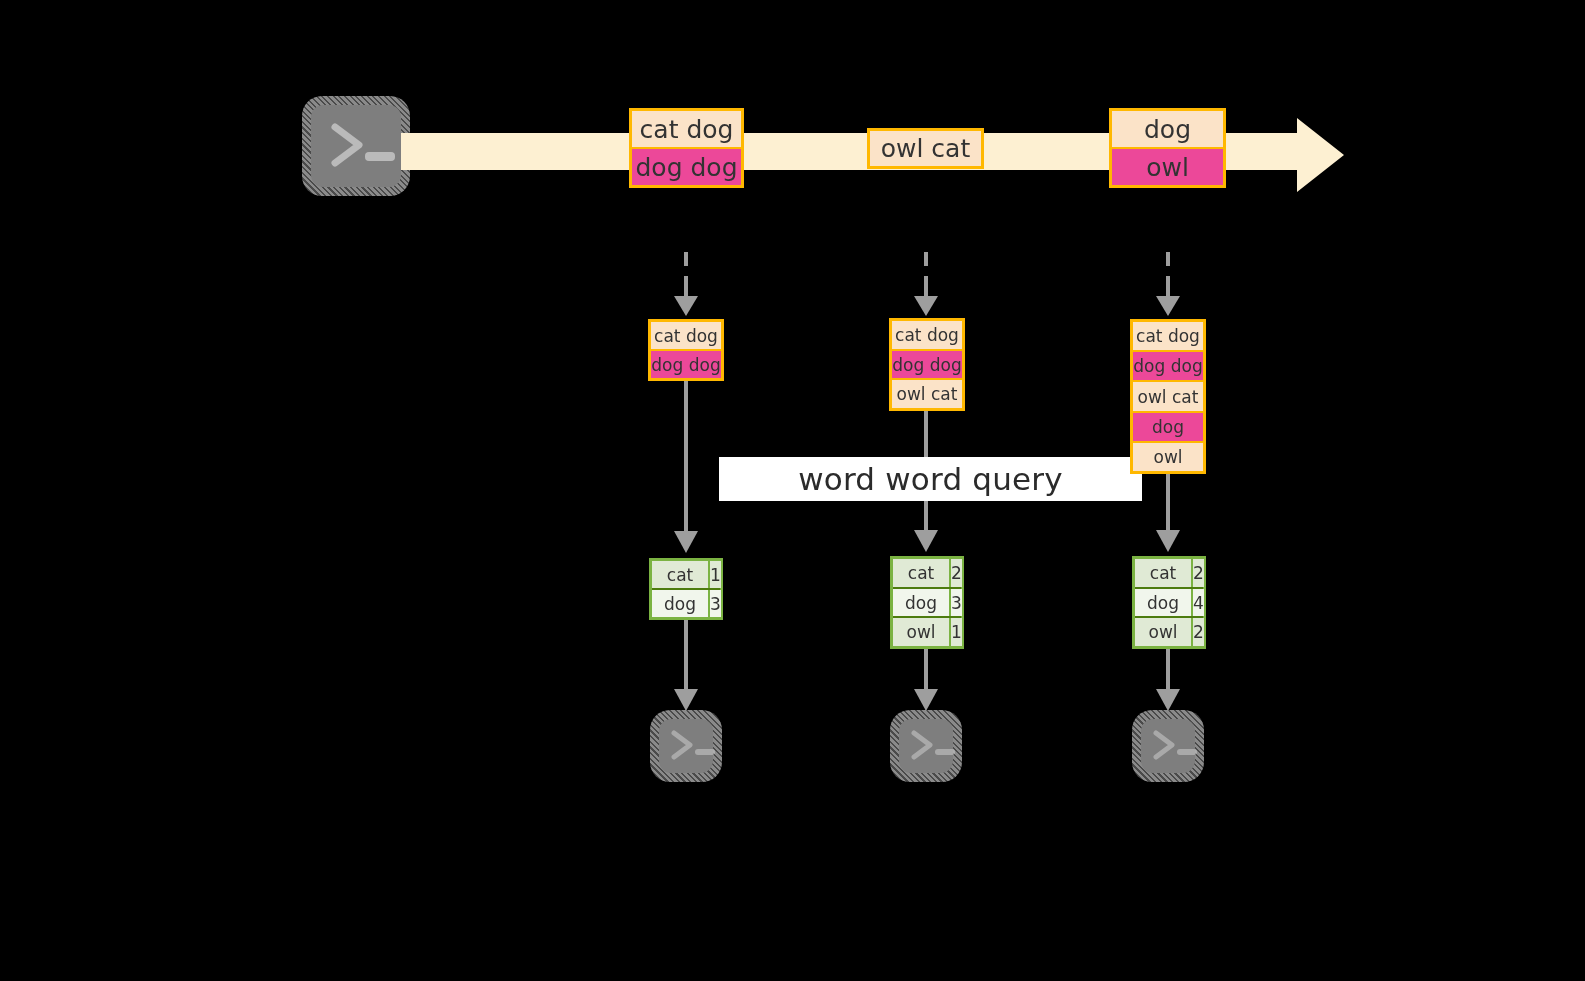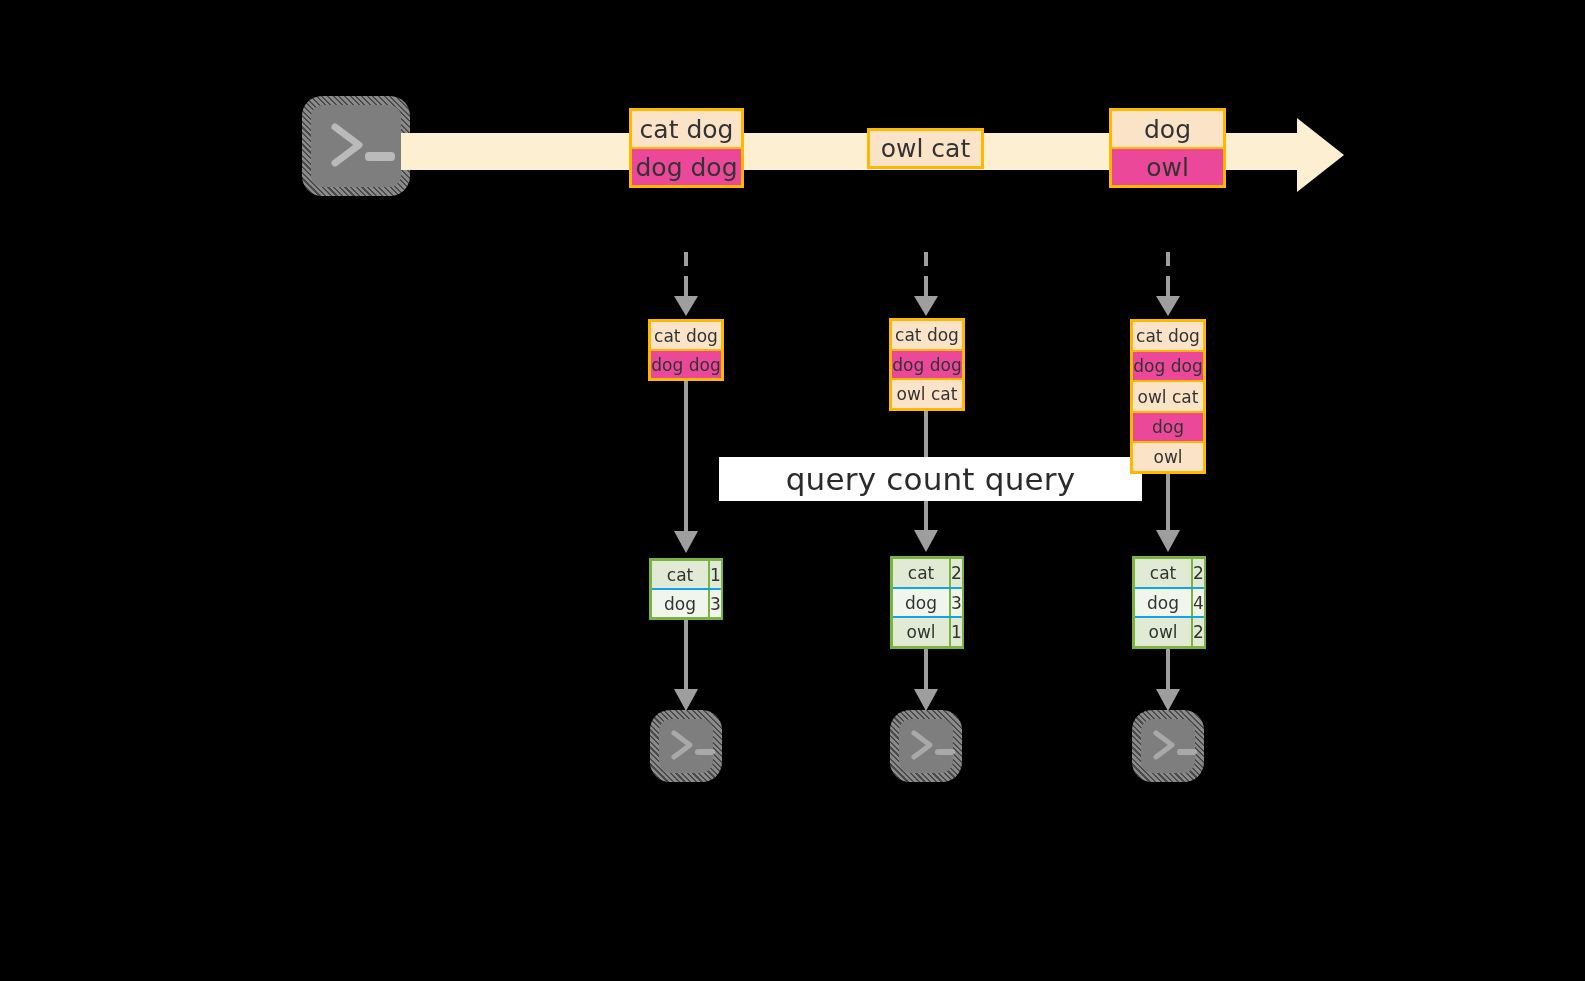--- a/index.html
+++ b/index.html
@@ -82,21 +82,21 @@
     box-sizing: border-box;
     border: 3px solid #7bb342;
     z-index: 4;
     display: flex;
     flex-direction: column;
   }
   .gt .grow {
     flex: 1 1 auto;
     display: flex;
     box-sizing: border-box;
-    border-bottom: 2px solid #0ea5e9;
+    border-bottom: 2px solid #4d7c0f;
   }
   .gt .grow:last-child { border-bottom: none; }
   .gt .gc {
     box-sizing: border-box;
     display: flex;
     align-items: center;
     justify-content: center;
     font-size: 17px;
     color: #333333;
     white-space: nowrap;
@@ -286,16 +286,16 @@
   <div class="term" style="left:1100px; top:710px; width:72px; height:72px;">
     <div class="hatch"></div>
     <div class="inner"></div>
     <svg width="72" height="72" viewBox="0 0 72 72">
       <path d="M15,14 L31,26 L15,38" fill="none" stroke="#c6c6c6" stroke-width="5" stroke-linecap="round" stroke-linejoin="round" opacity="0.6"></path>
       <rect x="36" y="30" width="20" height="6" rx="3" fill="#c6c6c6" opacity="0.6"></rect>
     </svg>
   </div>
 
   <div class="query-band" style="left:687px; top:457px; width:423px; height:44px;">
-    <span>query count query</span>
+    <span>word word query</span>
   </div>
 
 </div>
 
 </body></html>

